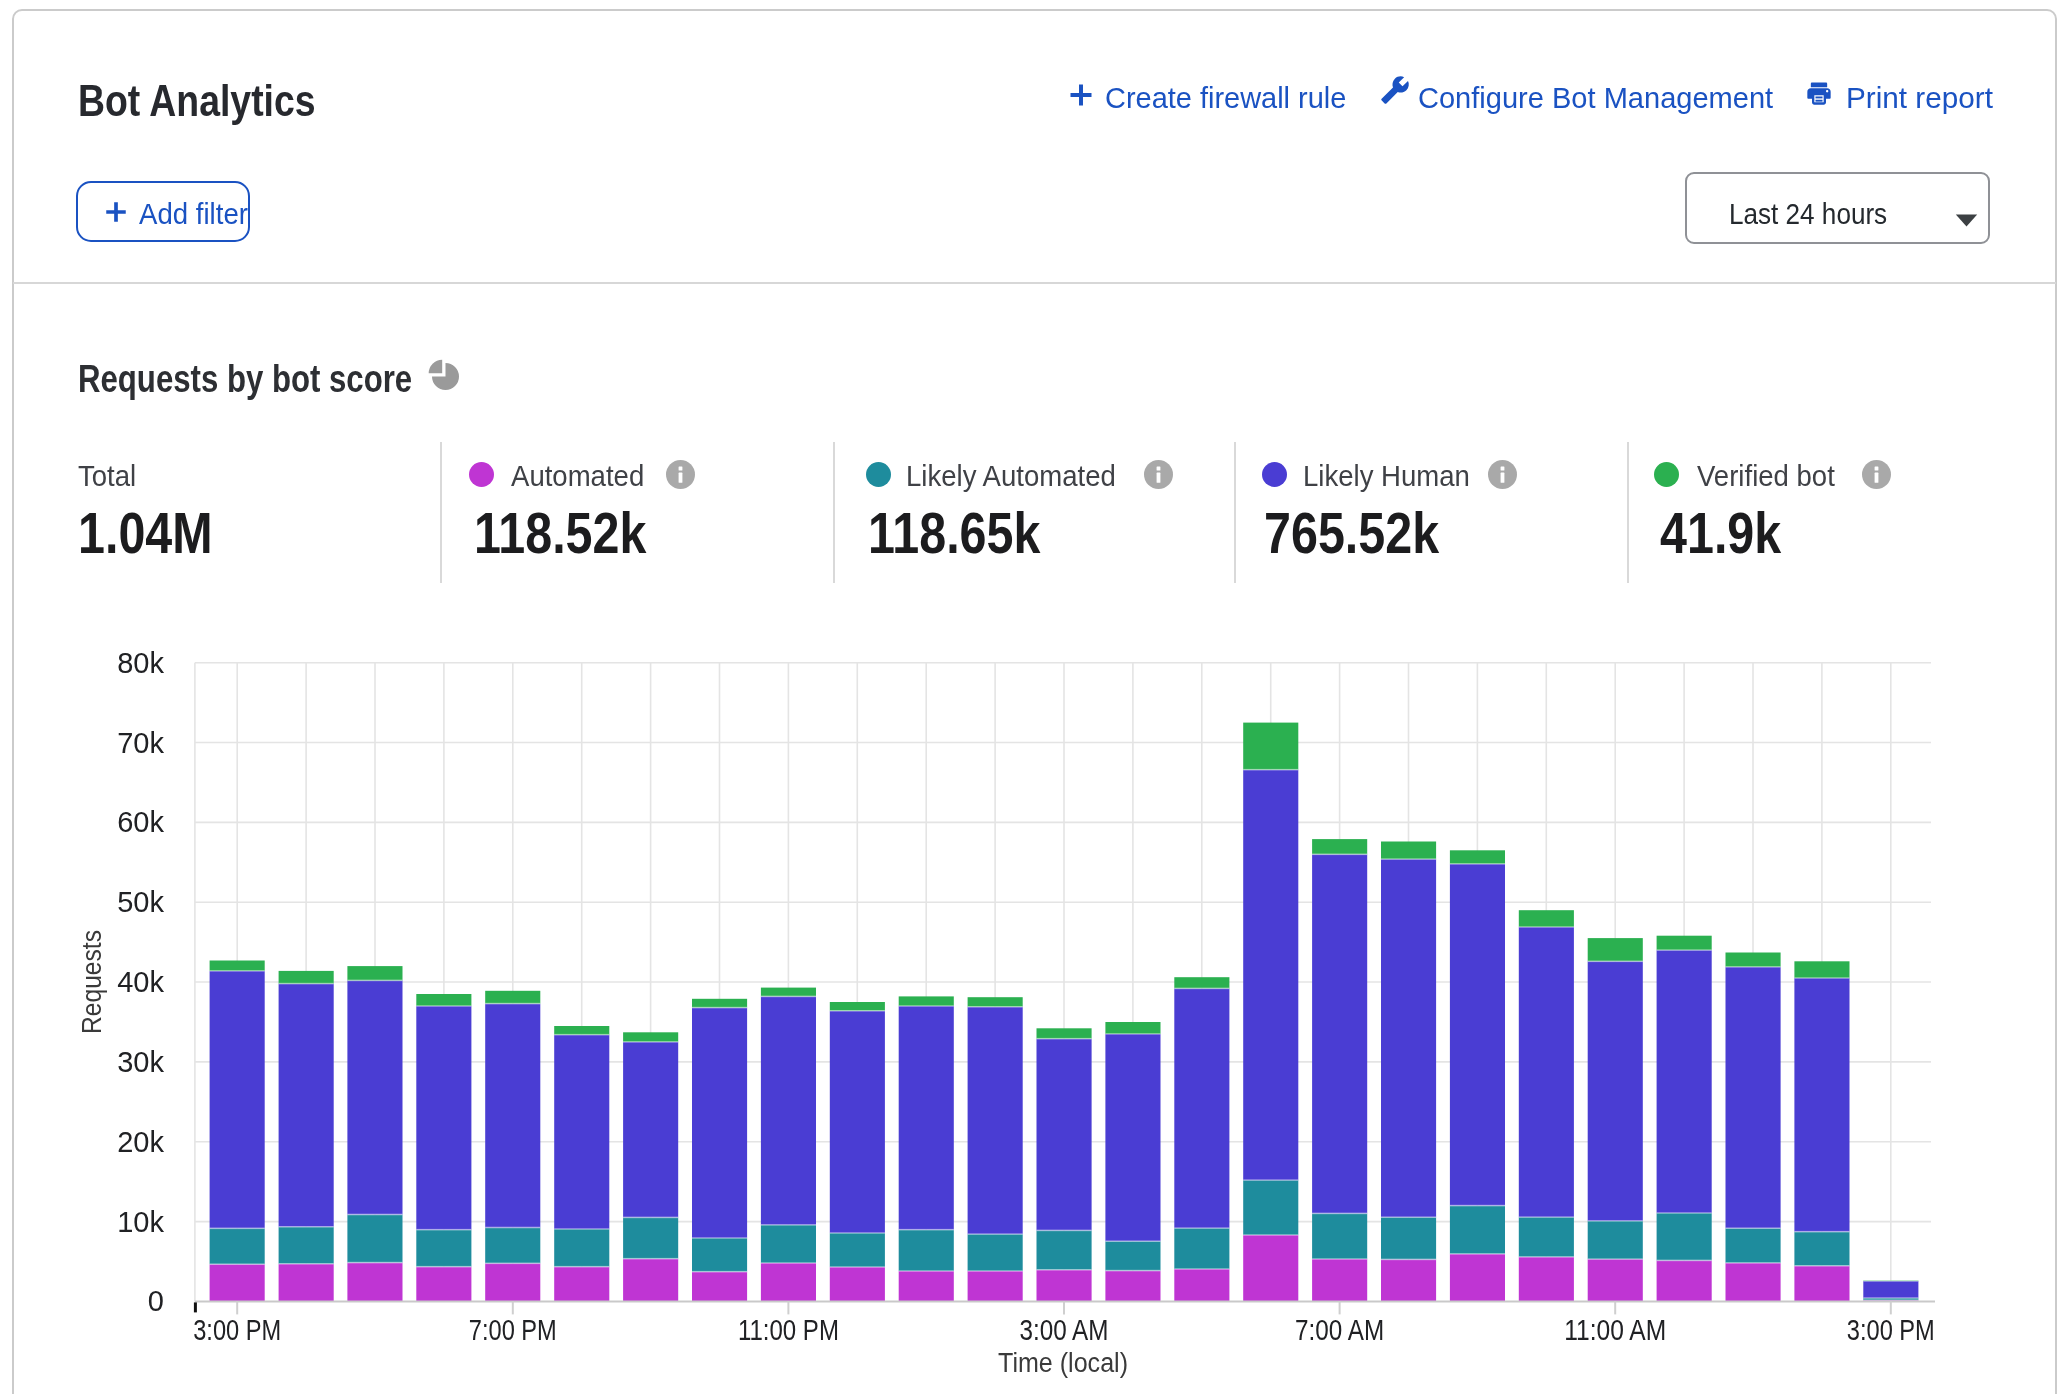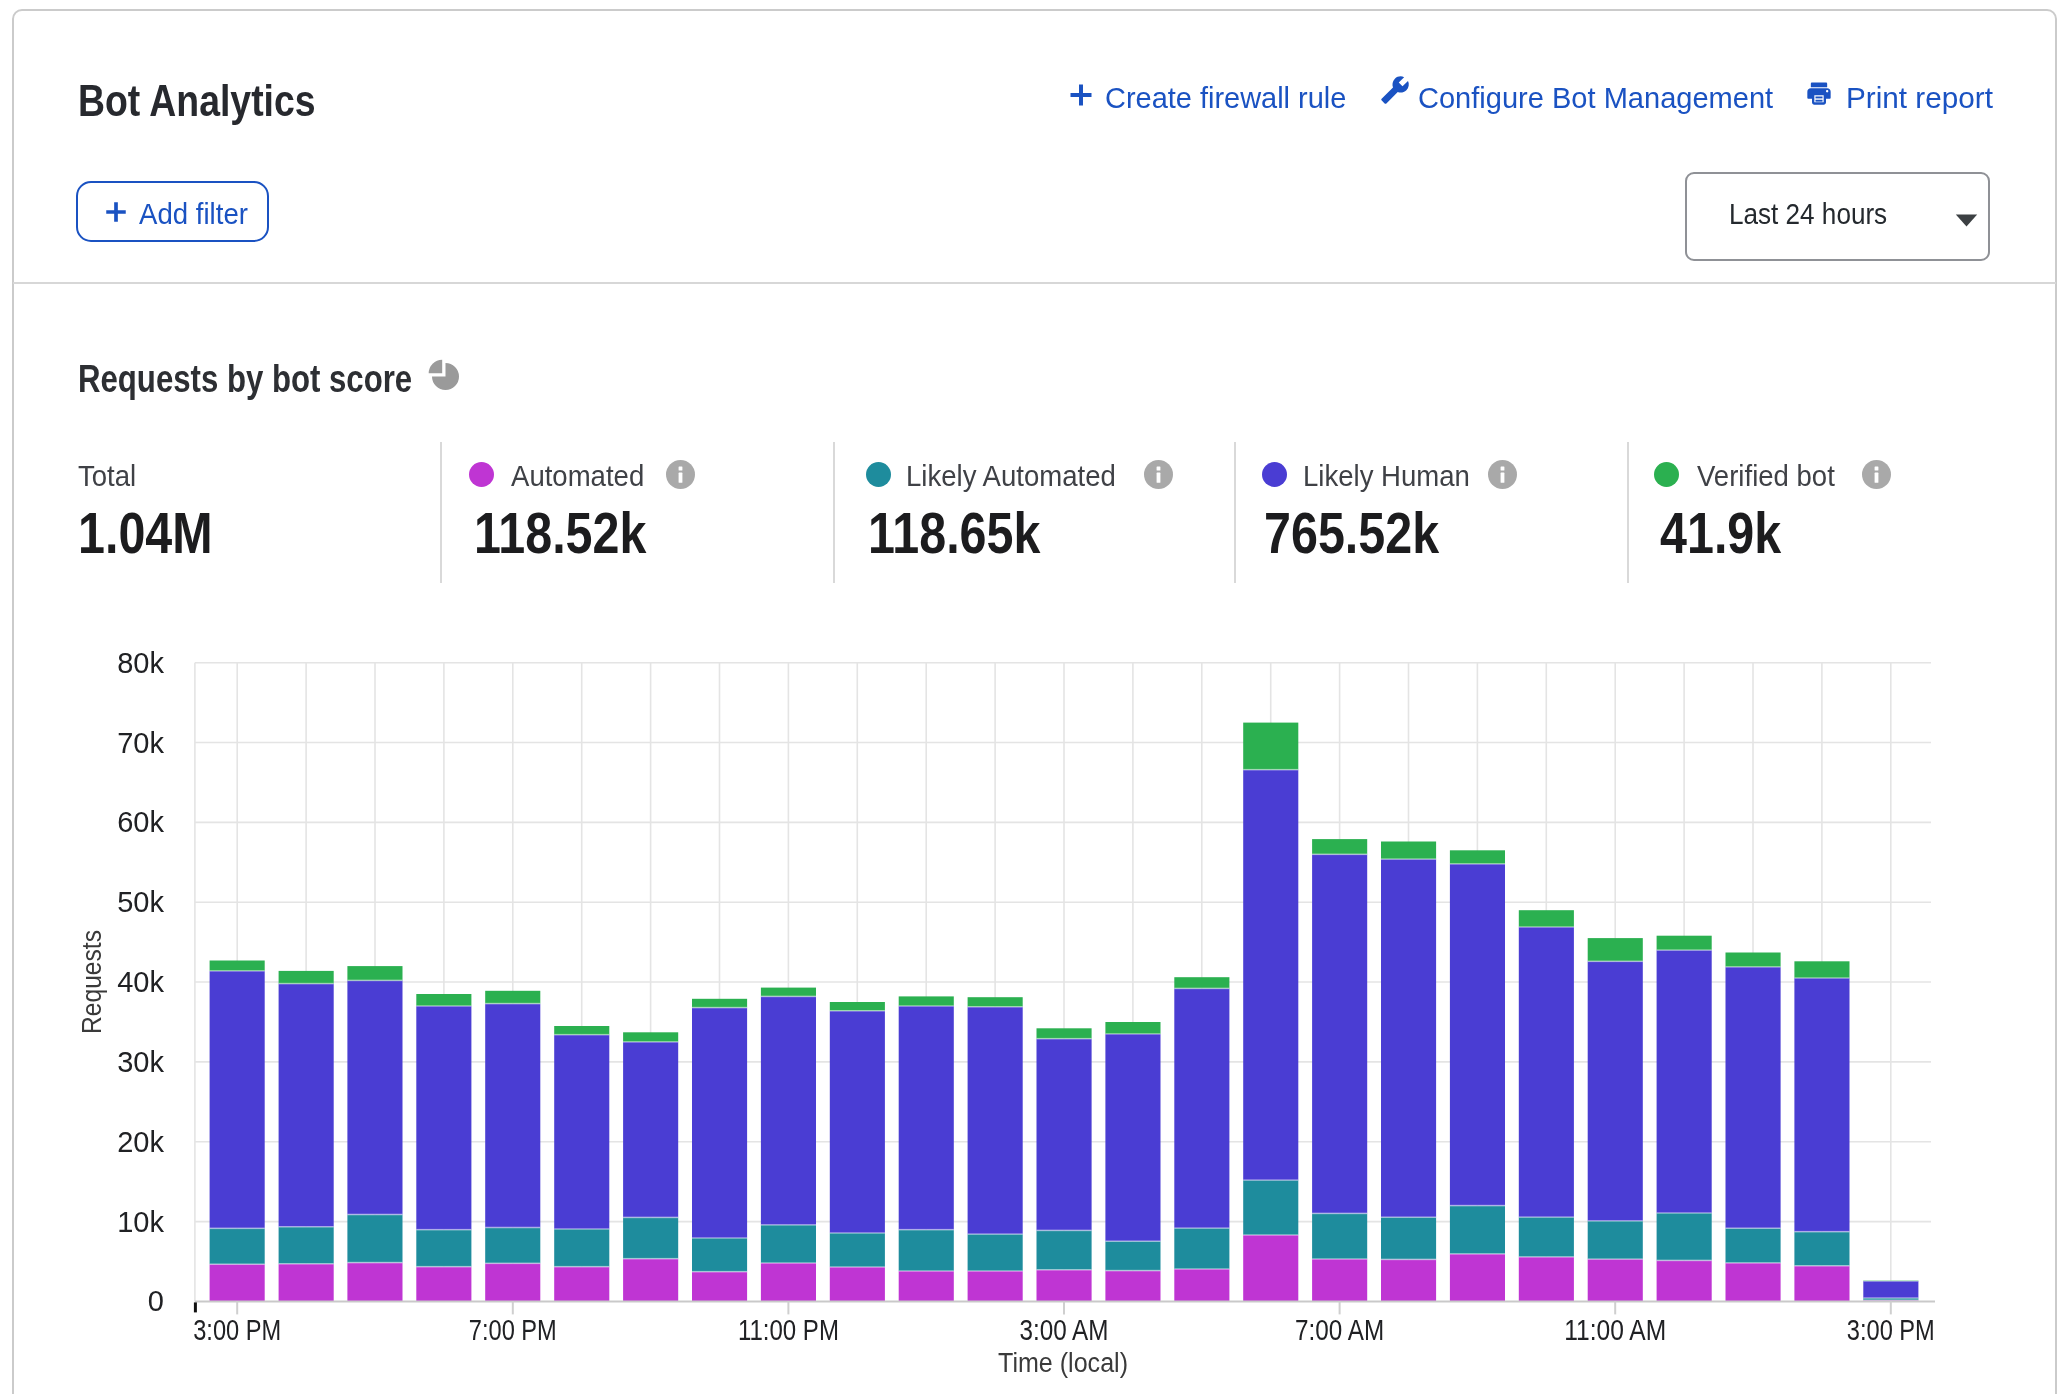--- a/index.html
+++ b/index.html
@@ -16,27 +16,27 @@
 <path fill="#1a52c2" d="M22.7 19l-9.1-9.1c.9-2.3.4-5-1.5-6.9-2-2-5-2.4-7.4-1.3L9 6 6 9 1.6 4.7C.4 7.1.9 10.1 2.9 12.1c1.9 1.9 4.6 2.4 6.9 1.5l9.1 9.1c.4.4 1 .4 1.4 0l2.3-2.3c.5-.4.5-1.1.1-1.4z"></path>
 </g>
   </svg>
 <div class="abs" style="left:1418px;top:81px;font-size:30px;color:#1a52c2;transform:scaleX(0.968);transform-origin:0 50%;white-space:nowrap;">Configure Bot Management</div>
 <svg width="30" height="28" viewBox="0 0 24 24" style="position:absolute;left:1804px;top:79px;">
 <path fill="#1a52c2" d="M19 8H5c-1.7 0-3 1.3-3 3v5c0 .55.45 1 1 1h3v3c0 1.1.9 2 2 2h8c1.1 0 2-.9 2-2v-3h3c.55 0 1-.45 1-1v-5c0-1.7-1.3-3-3-3zm-3 12H8v-6h8v6zm3-8.5c-.55 0-1-.45-1-1s.45-1 1-1 1 .45 1 1-.45 1-1 1zM18 3H6c-.55 0-1 .45-1 1v3h14V4c0-.55-.45-1-1-1z"></path>
 <rect x="9" y="15" width="6" height="1.6" fill="#1a52c2"></rect>
 <rect x="9" y="17.8" width="6" height="1.6" fill="#1a52c2"></rect>
 </svg>
 <div class="abs" style="left:1846px;top:81px;font-size:30px;color:#1a52c2;transform:scaleX(0.99);transform-origin:0 50%;white-space:nowrap;">Print report</div>
-<div class="abs" style="left:76px;top:181px;width:193px;height:61px;border:2.5px solid #1a52c2;border-radius:15px;">
+<div class="abs" style="left:76px;top:181px;width:174px;height:61px;border:2.5px solid #1a52c2;border-radius:15px;">
 <svg width="26" height="26" viewBox="0 0 24 24" style="position:absolute;left:25px;top:16px;">
 <path fill="#1a52c2" d="M13.7 10.3V3h-3.4v7.3H3v3.4h7.3V21h3.4v-7.3H21v-3.4z"></path>
 </svg>
 <div class="abs" style="left:61px;top:14px;font-size:30px;color:#1a52c2;transform:scaleX(0.92);transform-origin:0 50%;white-space:nowrap;">Add filter</div>
 </div>
-<div class="abs" style="left:1685px;top:172px;width:305px;height:89px;border:2px solid #8f9196;border-radius:9px;background:#fff;">
+<div class="abs" style="left:1685px;top:172px;width:305px;height:72px;border:2px solid #8f9196;border-radius:9px;background:#fff;">
 <div class="abs" style="left:42px;top:23px;font-size:30px;color:#24292e;transform:scaleX(0.87);transform-origin:0 50%;white-space:nowrap;">Last 24 hours</div>
 <svg width="23" height="13" viewBox="0 0 24 14" style="position:absolute;left:268px;top:40px;">
 <path fill="#3c4043" d="M0.5 0.5h23L12 13.5z"></path>
 </svg>
 </div>
 <div class="abs" style="left:13px;top:282px;width:2043px;height:2px;background:#d7d7d7;"></div>
 <div class="abs" style="left:78px;top:358px;font-size:38px;color:#2d2f33;font-weight:700;transform:scaleX(0.82);transform-origin:0 50%;white-space:nowrap;">Requests by bot score</div>
 <svg width="36" height="36" viewBox="0 0 36 36" style="position:absolute;left:427px;top:358px;">
 <path d="M18.5 5 A13.5 13.5 0 1 1 5 18.5 L18.5 18.5 Z" fill="#9a9a9a"></path>
 <path d="M15.2 1.8 A13.5 13.5 0 0 0 1.7 15.3 L15.2 15.3 Z" fill="#9a9a9a"></path>

